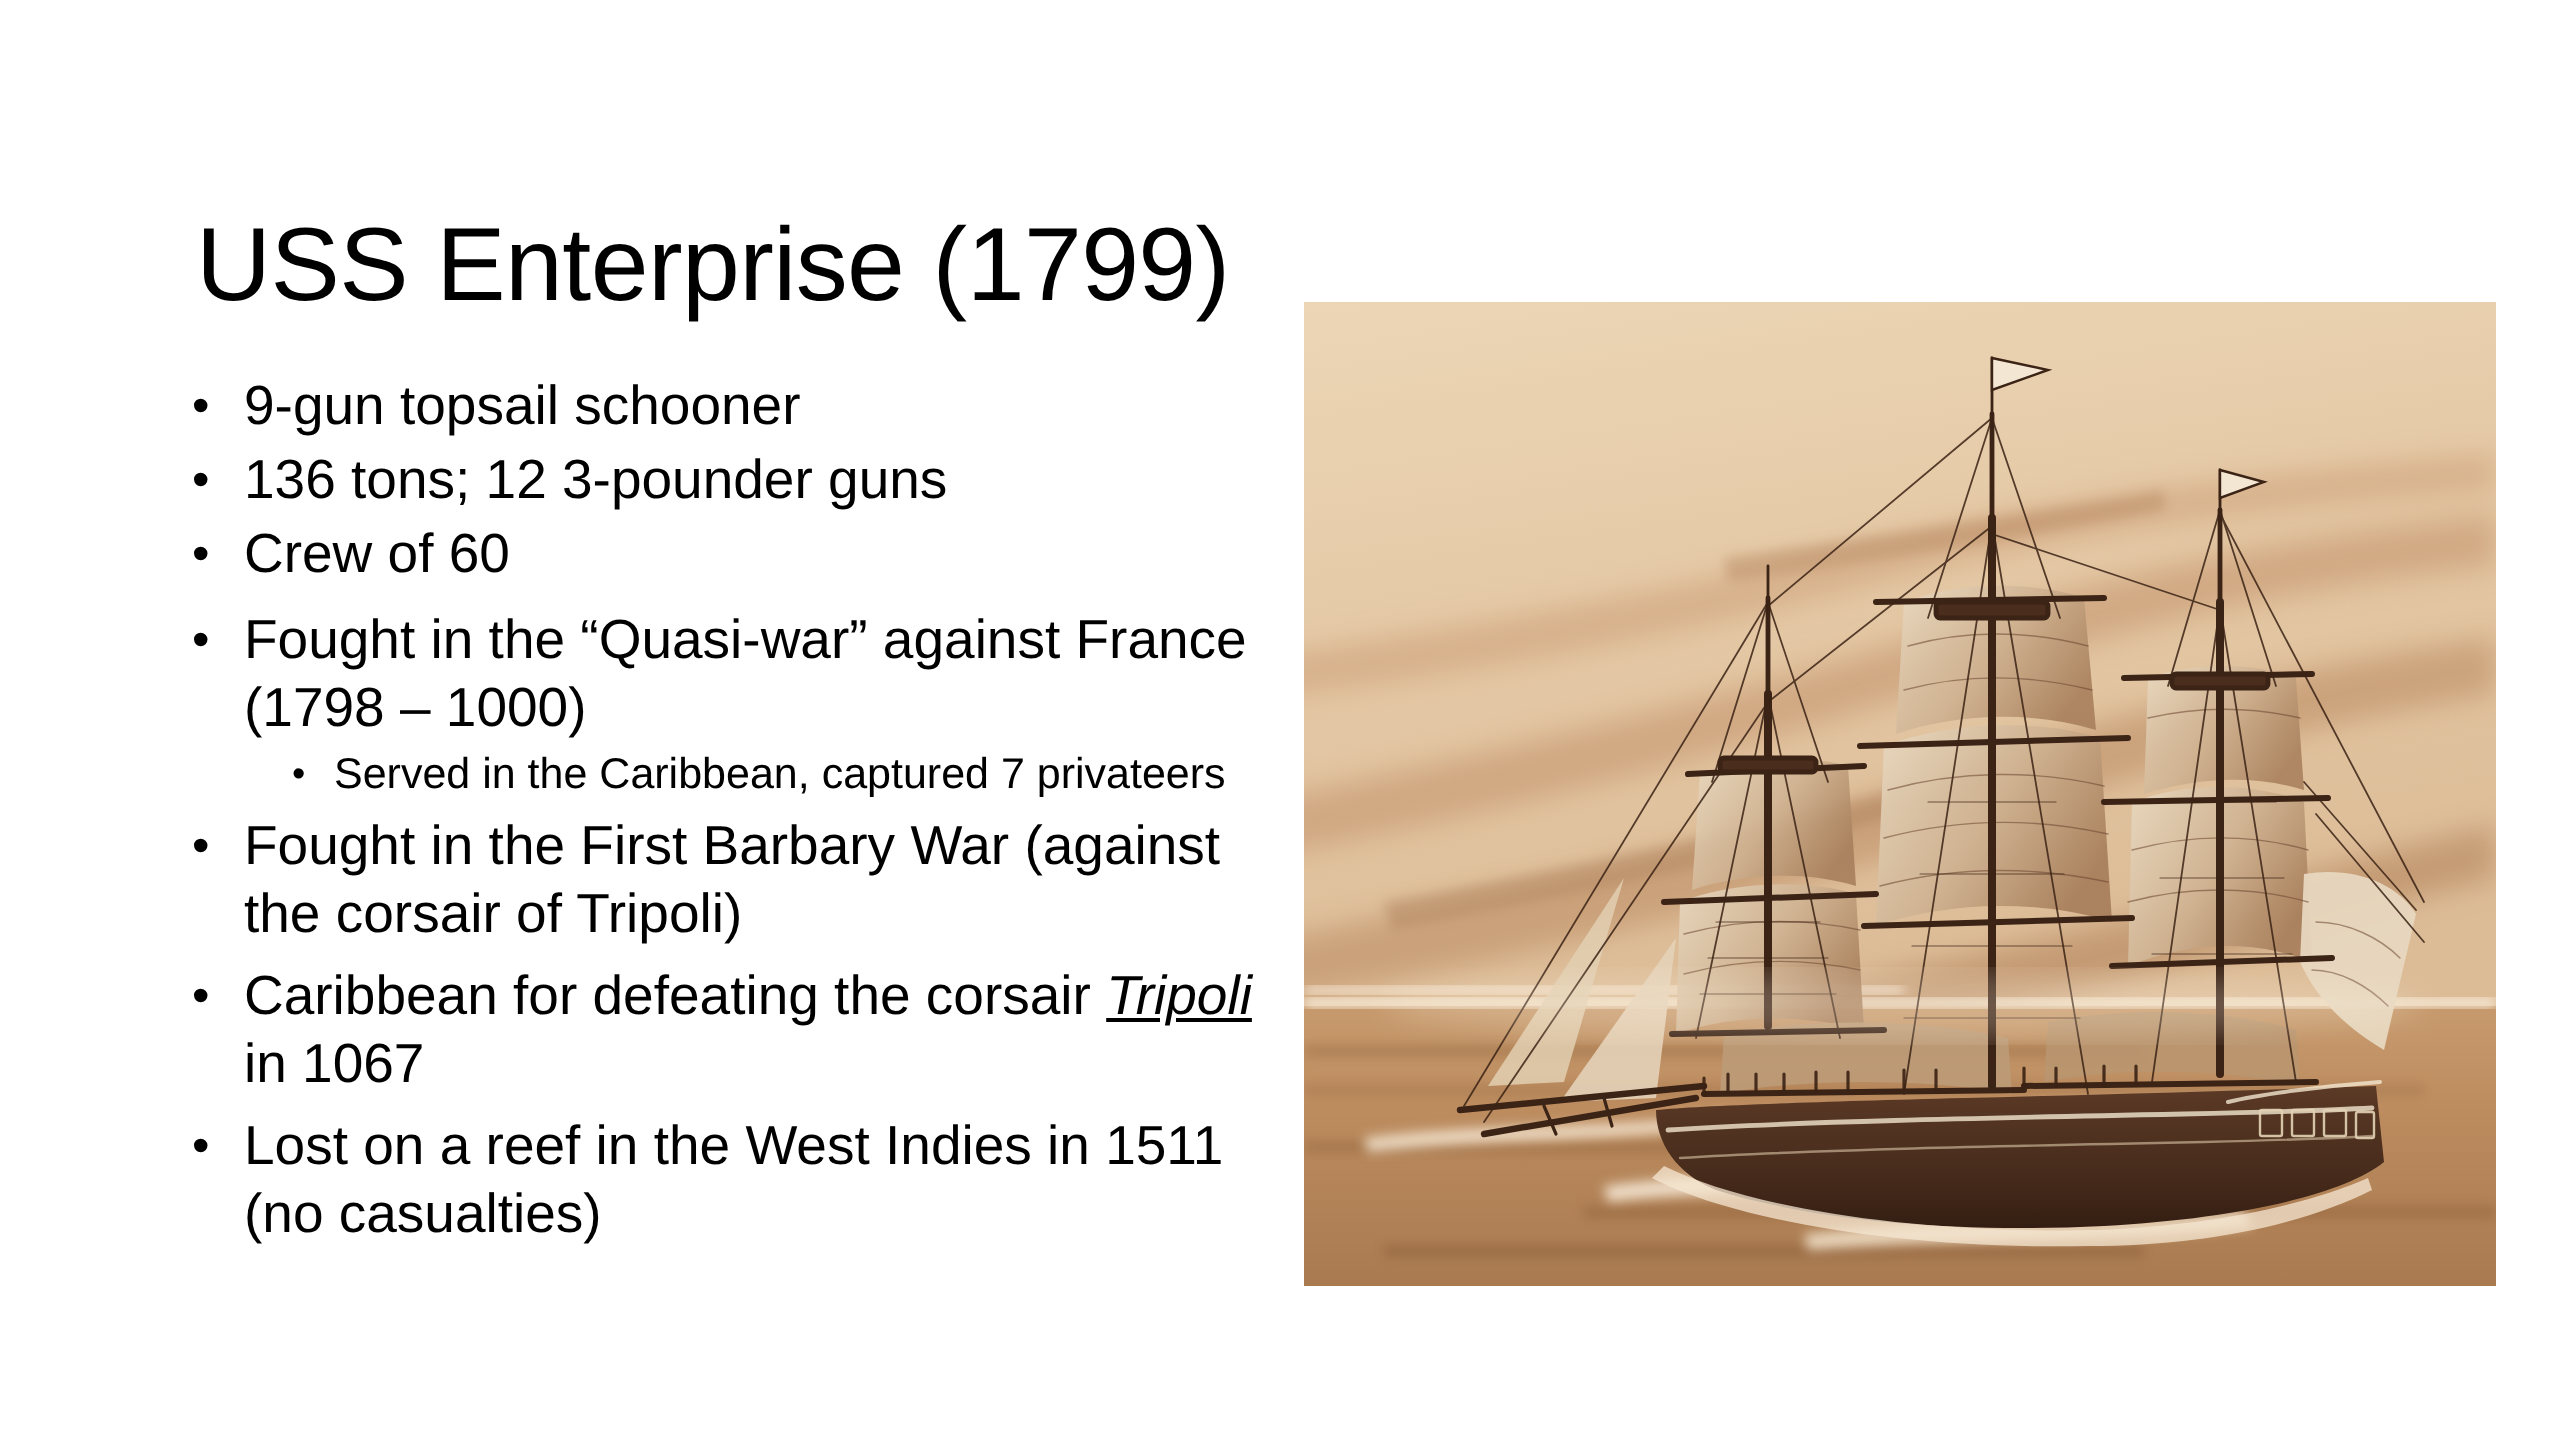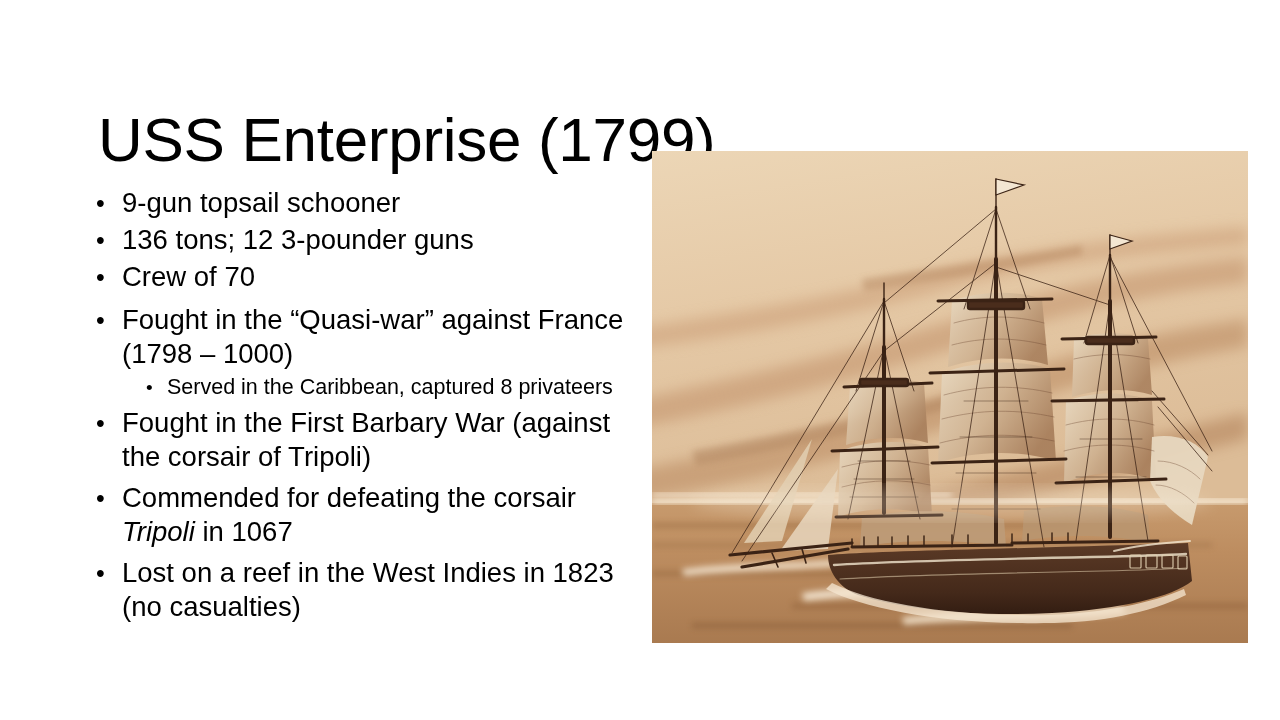--- a/index.html
+++ b/index.html
@@ -21,21 +21,21 @@
     inset: 0;
     background: #ffffff;
   }
 
   
   .slide-title {
     position: absolute;
     left: 98px;
     top: 68px;
     width: 560px;
-    font-size: 62px;
+    font-size: 52px;
     line-height: 60px;
     font-weight: 400;
     letter-spacing: -0.3px;
     color: #000000;
     white-space: nowrap;
   }
 
   
   .body-list {
     position: absolute;
@@ -73,20 +73,21 @@
   .bullet-row.l2 .bullet-mark {
     width: 21px;
     font-size: 19px;
     line-height: 27px;
   }
   .bullet-text {
     flex: 1 1 auto;
   }
   .bullet-text em {
     font-style: italic;
+    text-decoration: underline;
   }
 
   
   .sp-a { margin-bottom: 9px; }
   .sp-b { margin-bottom: 7px; }
 
   
   .illustration {
     position: absolute;
     left: 652px;
@@ -116,46 +117,46 @@
       <span class="bullet-text">9-gun topsail schooner</span>
     </div>
 
     <div class="bullet-row l1">
       <span class="bullet-mark">•</span>
       <span class="bullet-text">136 tons; 12 3-pounder guns</span>
     </div>
 
     <div class="bullet-row l1 sp-a">
       <span class="bullet-mark">•</span>
-      <span class="bullet-text">Crew of 70</span>
+      <span class="bullet-text">Crew of 60</span>
     </div>
 
     <div class="bullet-row l1">
       <span class="bullet-mark">•</span>
       <span class="bullet-text">Fought in the “Quasi-war” against France (1798 – 1000)</span>
     </div>
 
     <div class="bullet-row l2">
       <span class="bullet-mark">•</span>
-      <span class="bullet-text">Served in the Caribbean, captured 8 privateers</span>
+      <span class="bullet-text">Served in the Caribbean, captured 7 privateers</span>
     </div>
 
     <div class="bullet-row l1 sp-b">
       <span class="bullet-mark">•</span>
       <span class="bullet-text">Fought in the First Barbary War (against the corsair of Tripoli)</span>
     </div>
 
     <div class="bullet-row l1 sp-b">
       <span class="bullet-mark">•</span>
-      <span class="bullet-text"><span>Commended for defeating the corsair </span><em>Tripoli</em><span> in 1067</span></span>
+      <span class="bullet-text"><span>Caribbean for defeating the corsair </span><em>Tripoli</em><span> in 1067</span></span>
     </div>
 
     <div class="bullet-row l1">
       <span class="bullet-mark">•</span>
-      <span class="bullet-text">Lost on a reef in the West Indies in 1823 (no casualties)</span>
+      <span class="bullet-text">Lost on a reef in the West Indies in 1511 (no casualties)</span>
     </div>
 
   </div>
 
   <div class="illustration">
     <svg viewBox="0 0 596 492" preserveAspectRatio="none" aria-hidden="true">
       <defs>
         <linearGradient id="skyGrad" x1="0" y1="0" x2="0.25" y2="1">
           <stop offset="0%" stop-color="#ecd6b6"></stop>
           <stop offset="45%" stop-color="#e5c9a6"></stop>

